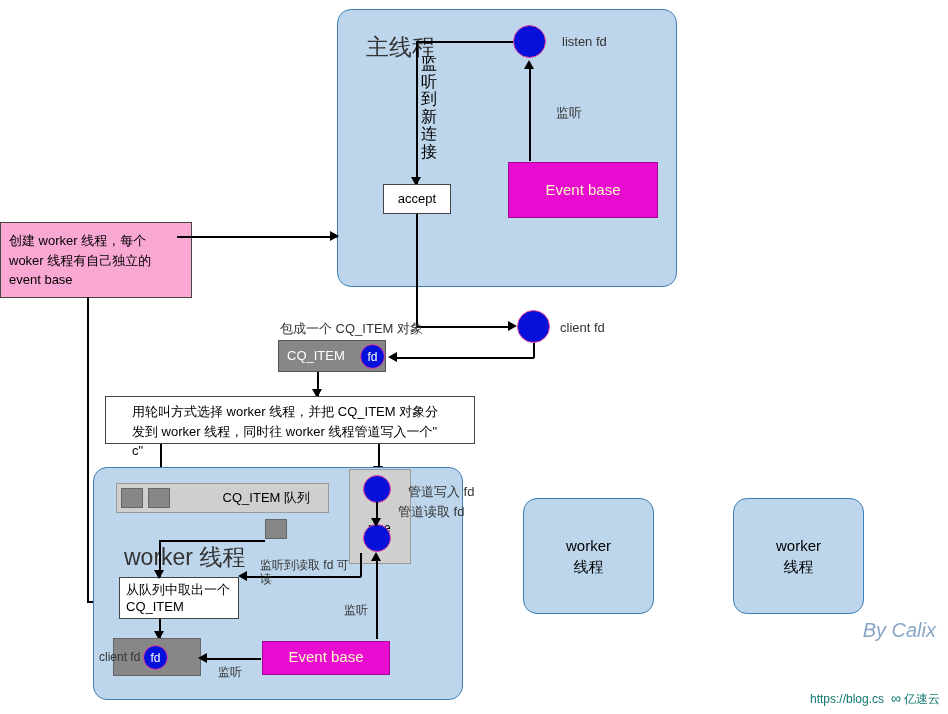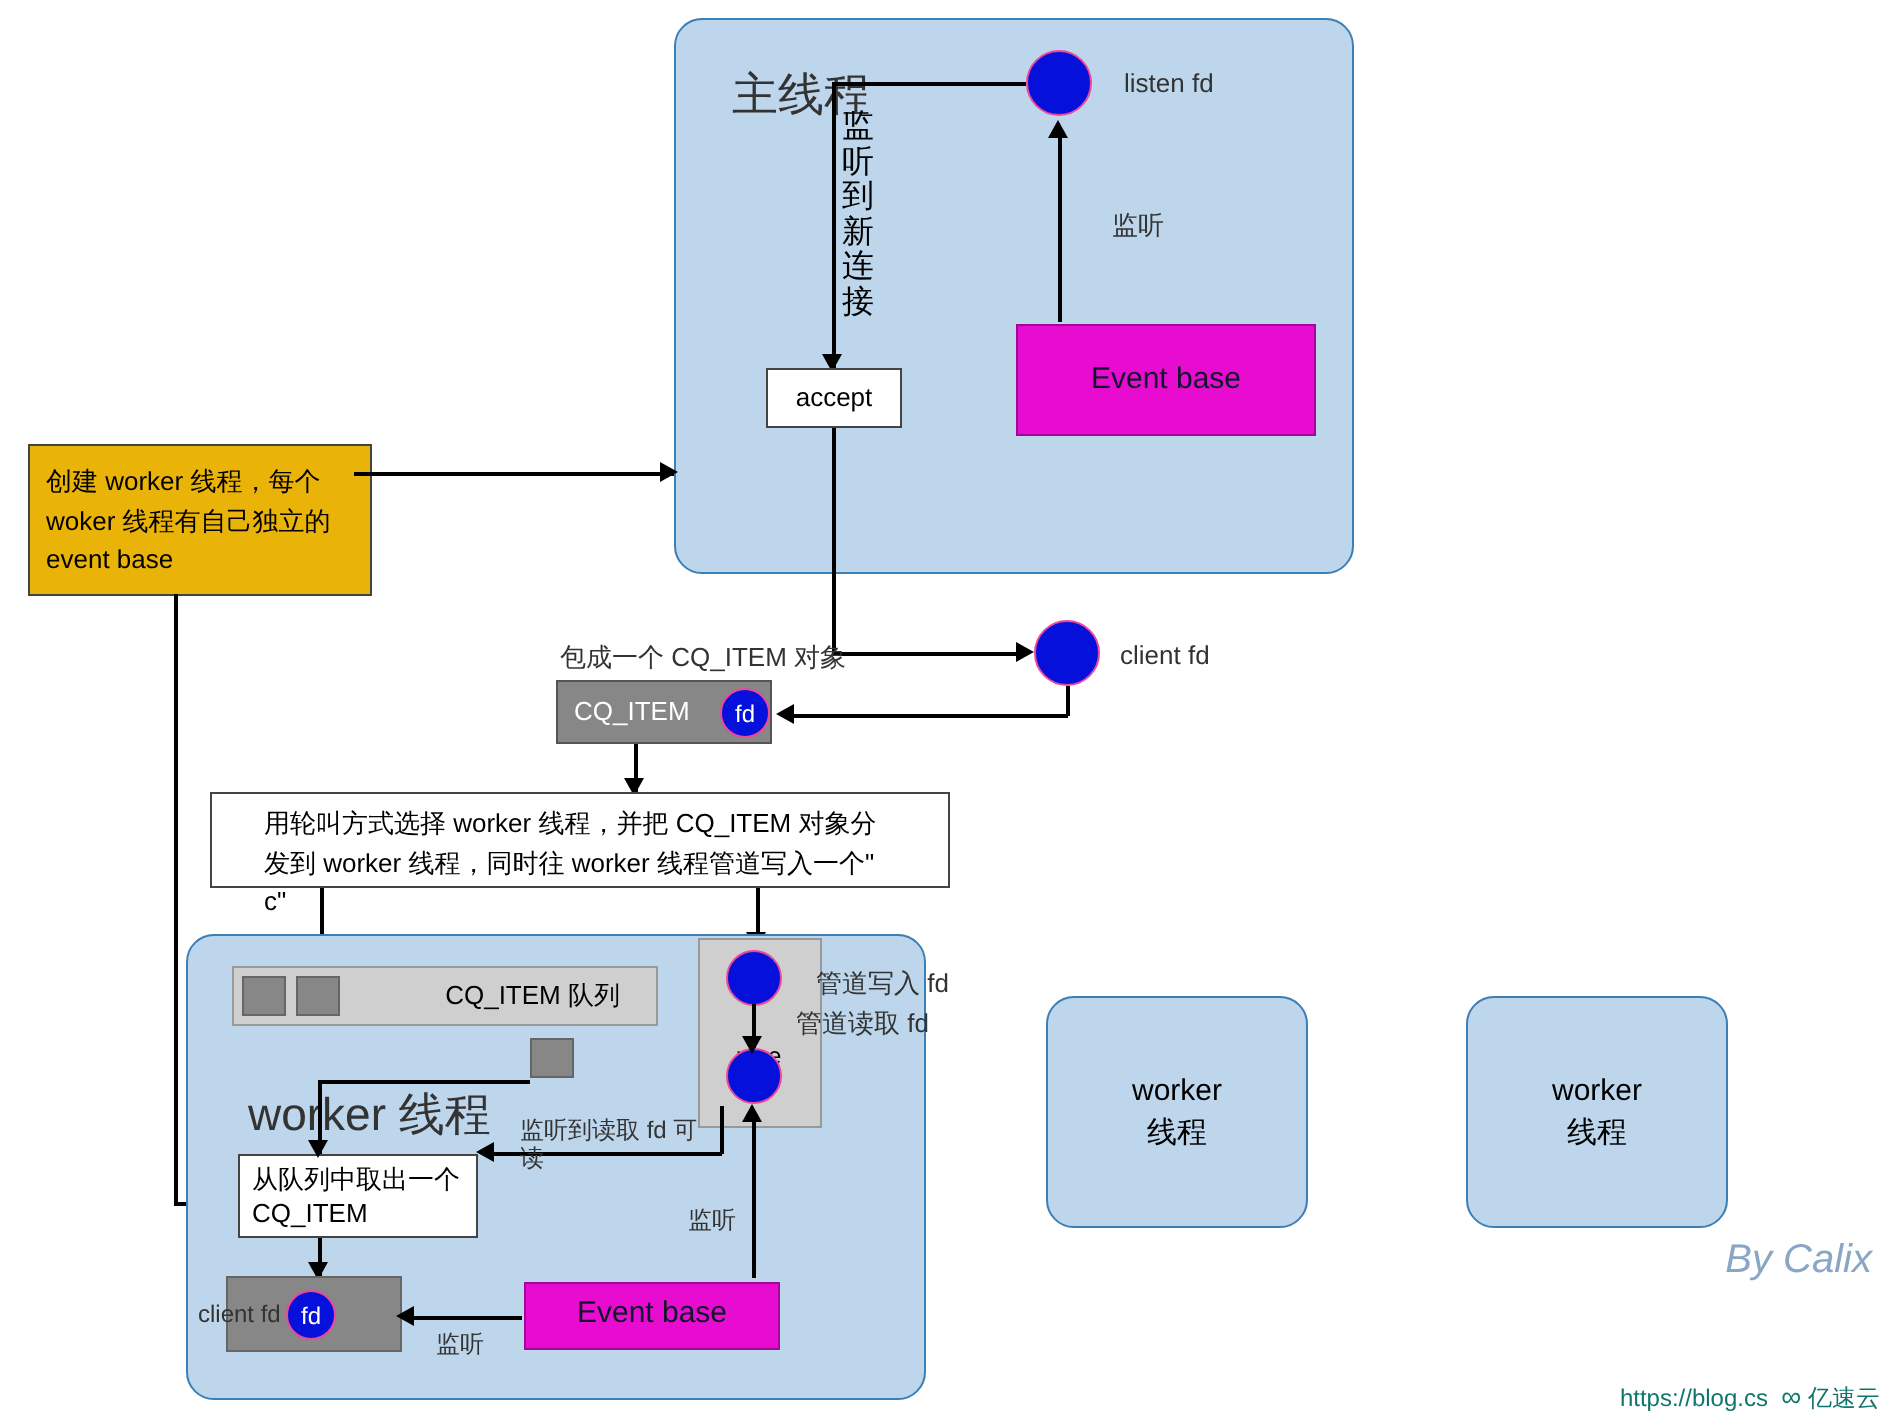--- a/index.html
+++ b/index.html
@@ -5,24 +5,24 @@
 *{box-sizing:border-box;margin:0;padding:0}
 body{font-family:"Microsoft YaHei",Arial,sans-serif;font-size:13px;background:#fff;width:948px;height:714px;position:relative}
 .panel{position:absolute;background:#bdd6eb;border:1px solid #3d7fb5;border-radius:14px}
 .panel-main{left:337px;top:9px;width:340px;height:278px}
 .panel-worker{left:93px;top:467px;width:370px;height:233px}
 .panel-w2{left:523px;top:498px;width:131px;height:116px}
 .panel-w3{left:733px;top:498px;width:131px;height:116px}
 .title{position:absolute;font-size:23px;color:#333}
 .box{position:absolute;background:#fff;border:1px solid #444;text-align:center;padding:5px 10px;font-size:13px}
 .accept-box{left:383px;top:184px;width:68px;height:30px;line-height:18px}
-.note-box{position:absolute;left:14px;top:222px;width:172px;height:76px;background:#eab308;border:1px solid #444;padding:8px;font-size:13px;line-height:1.5}
+.note-box{position:absolute;left:0;top:222px;width:192px;height:76px;background:#f9a8d4;border:1px solid #444;padding:8px;font-size:13px;line-height:1.5}
 .dist-box{position:absolute;left:105px;top:396px;width:370px;height:48px;background:#fff;border:1px solid #444;padding:5px 26px;font-size:13px;line-height:1.5}
 .cq-box{position:absolute;left:278px;top:340px;width:108px;height:32px;background:#878787;border:1px solid #555;color:#fff;padding:7px 8px;font-size:13px}
-.eb-box{position:absolute;background:#e80cd1;border:1px solid #a0089a;color:#0f172a;font-size:15px;text-align:center;line-height:30px}
+.eb-box{position:absolute;background:#e80cd1;border:1px solid #a0089a;color:#fef9c3;font-size:15px;text-align:center;line-height:30px}
 .eb1{left:508px;top:162px;width:150px;height:56px;line-height:54px}
 .eb2{left:262px;top:641px;width:128px;height:34px}
 .circle{position:absolute;width:33px;height:33px;border-radius:50%;background:#0511da;border:1px solid #ec4899}
 .circle-sm{width:28px;height:28px}
 .circle-xs{width:25px;height:25px}
 .c-listen{left:513px;top:25px}
 .c-client{left:517px;top:310px}
 .c-fd{left:360px;top:344px;background:#0511da;color:#fff;font-size:12px;text-align:center;line-height:25px}
 .c-pipew{left:363px;top:475px}
 .c-piper{left:363px;top:524px}

